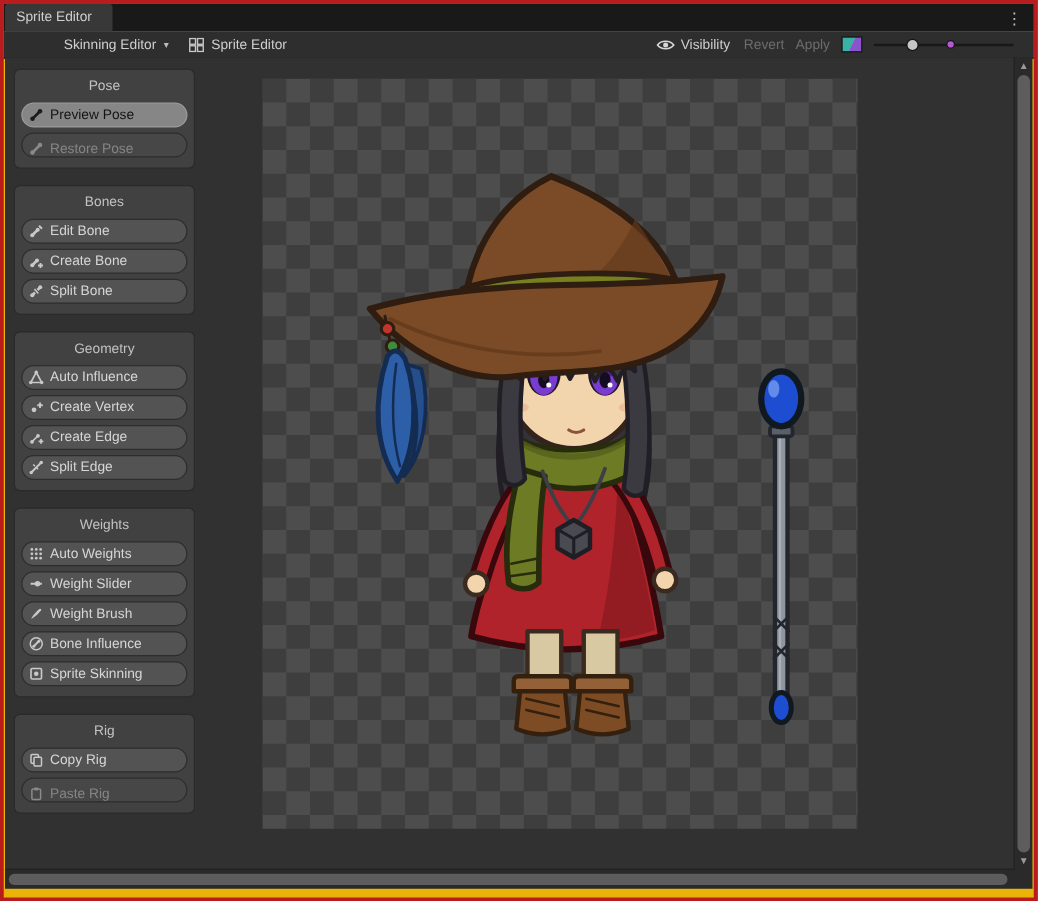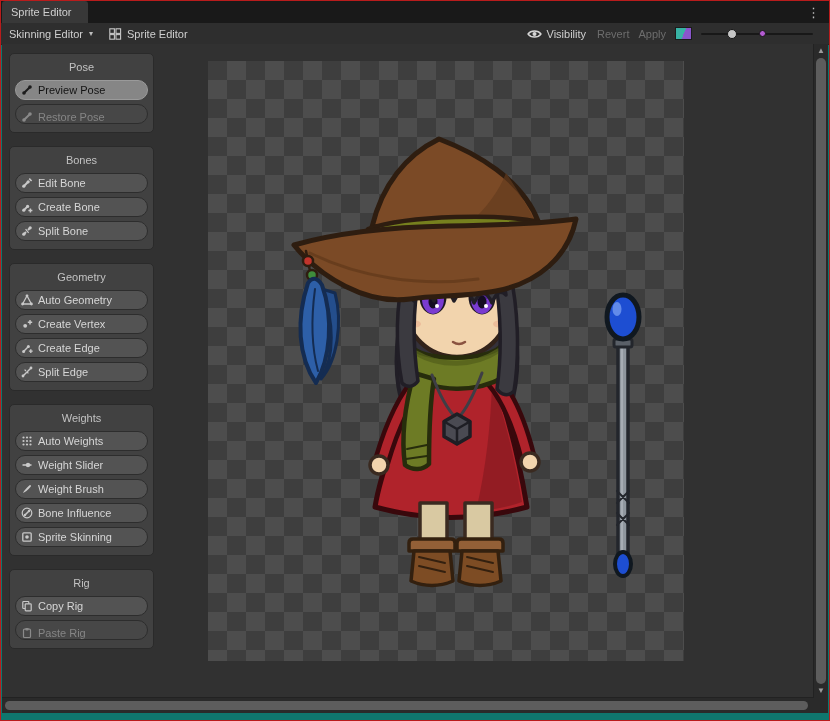--- a/index.html
+++ b/index.html
@@ -1,29 +1,29 @@
 <!DOCTYPE html>
 <html><head>
 <meta charset="utf-8">
 <style>
   html,body{margin:0;padding:0;}
   body{width:830px;height:721px;overflow:hidden;background:#1f1f1f;
        font-family:"Liberation Sans", sans-serif;-webkit-font-smoothing:antialiased;}
-  .window{position:absolute;inset:0;background:#0f766e;border:1px solid #b91c1c;box-sizing:border-box;}
+  .window{position:absolute;inset:0;background:#eab308;border:3px solid #b91c1c;box-sizing:border-box;}
 
   
   .tabbar{position:absolute;top:0;left:0;right:0;height:22px;background:#191919;}
   .tab{position:absolute;left:1px;top:0;height:22px;background:#383838;display:flex;align-items:center;
        padding:0 16px 0 9px;color:#cfcfcf;font-size:11px;border-radius:3px 3px 0 0;}
   .kebab{position:absolute;right:5px;top:0;height:22px;display:flex;align-items:center;
          color:#bdbdbd;font-size:13px;padding:0 4px;cursor:default;}
 
   
   .toolbar{position:absolute;top:22px;left:0;right:0;height:21px;background:#2e2e2e;
-           border-bottom:1px solid #232323;display:flex;align-items:center;font-size:11px;color:#cfcfcf;}
+           border-bottom:1px solid #232323;display:flex;align-items:center;font-size:11px;color:#cfcfcf;padding-left:40px;}
   .tb-item{display:flex;align-items:center;gap:5px;padding:0 8px;height:100%;cursor:default;white-space:nowrap;}
   .tb-item .caret{font-size:8px;color:#bdbdbd;margin-left:1px;}
   .tb-right{margin-left:auto;display:flex;align-items:center;gap:9px;padding-right:16px;}
   .tb-text{cursor:default;}
   .tb-text.disabled{color:#6d6d6d;}
   .swatch{width:15px;height:11px;border:1px solid #1b1b1b;
           background:linear-gradient(115deg,#38b2a4 0 52%,#8a55cc 52% 100%);}
   .slider{position:relative;width:112px;height:14px;}
   .slider .track{position:absolute;left:0;right:0;top:6px;height:2px;background:#181818;border-radius:2px;}
   .slider .thumb{position:absolute;top:2px;left:26px;width:10px;height:10px;border-radius:50%;
@@ -250,21 +250,21 @@
 
       <div class="group">
         <div class="group-title">Geometry</div>
         <div class="pbtn">
           <svg class="ic" width="12" height="12" viewBox="0 0 12 12">
               <path d="M6 1.8 L10.4 10 H1.6 Z" fill="none" stroke="#c9c9c9" stroke-width="1.3"></path>
               <circle cx="6" cy="1.8" r="1.4" fill="#c9c9c9"></circle>
               <circle cx="10.4" cy="10" r="1.4" fill="#c9c9c9"></circle>
               <circle cx="1.6" cy="10" r="1.4" fill="#c9c9c9"></circle>
             </svg>
-          <span>Auto Geometry</span>
+          <span>Auto Influence</span>
         </div>
         <div class="pbtn">
           <svg class="ic" width="12" height="12" viewBox="0 0 12 12">
               <circle cx="4.2" cy="7.8" r="1.9" fill="#c9c9c9"></circle>
               <path d="M9 2 v4.4 M6.8 4.2 h4.4" stroke="#c9c9c9" stroke-width="1.5"></path>
             </svg>
           <span>Create Vertex</span>
         </div>
         <div class="pbtn">
           <svg class="ic" width="12" height="12" viewBox="0 0 12 12">

